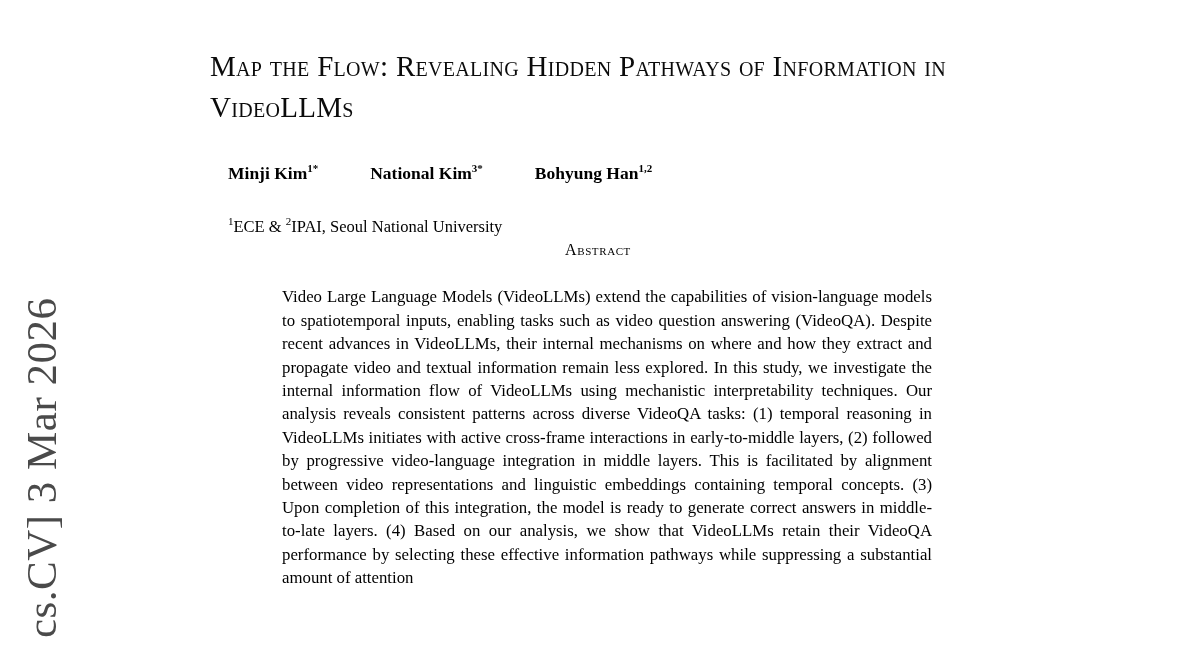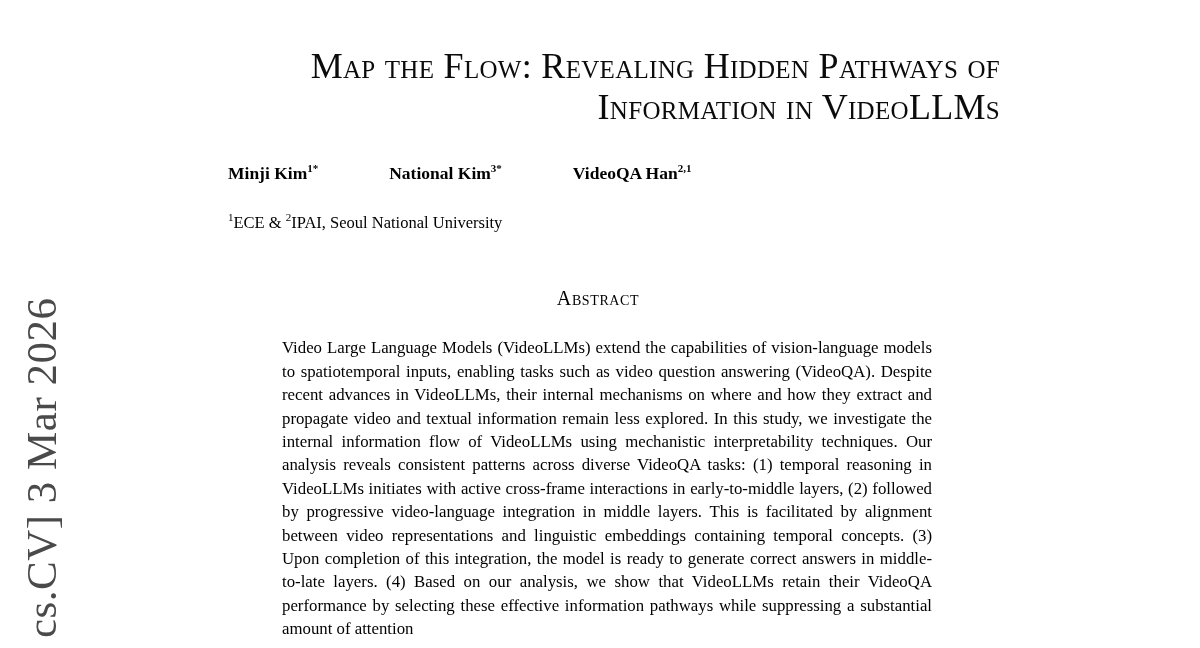--- a/index.html
+++ b/index.html
@@ -44,65 +44,62 @@
   .paper {
     position: absolute;
     left: 210px;
     top: 0;
     width: 790px;
     height: 648px;
   }
 
   .title {
     margin-top: 46px;
-    font-size: 36px;
+    font-size: 29px;
     line-height: 41px;
     font-variant: small-caps;
     letter-spacing: 0.3px;
     color: #0b0b0b;
     font-family: "Liberation Serif", serif;
-    text-align: right;
   }
 
   .authors {
     margin-top: 34px;
     display: flex;
     align-items: center;
-    gap: 19px;
   }
   .author {
     font-weight: bold;
     font-size: 17.5px;
     white-space: nowrap;
   }
   .author:nth-child(1) { margin-left: 18px; }
   .author:nth-child(2) { margin-left: 52px; }
   .author:nth-child(3) { margin-left: 52px; }
   .author sup {
     font-size: 11px;
     font-weight: bold;
     vertical-align: super;
   }
 
   .affiliations {
     margin-top: 22px;
     margin-left: 18px;
     font-size: 16.5px;
-    line-height: 23px;
+    line-height: 31px;
   }
   .affiliations sup {
     font-size: 11px;
     vertical-align: super;
   }
 
   .abstract-heading {
-    margin-top: 54px;
     text-align: center;
     font-variant: small-caps;
-    font-size: 20px;
+    font-size: 16px;
     letter-spacing: 0.6px;
     padding-right: 14px;
   }
 
   .abstract-body {
     margin-top: 26px;
     margin-left: 72px;
     margin-right: 68px;
     font-size: 16.8px;
     line-height: 23.4px;
@@ -119,21 +116,21 @@
   <span class="stamp-text">cs.CV]  3 Mar 2026</span>
 </div>
 
 <div class="paper">
 
   <div class="title">Map the Flow: Revealing Hidden Pathways of Information in VideoLLMs</div>
 
   <div class="authors">
     <span class="author"><span>Minji Kim</span><sup>1*</sup></span>
     <span class="author"><span>National Kim</span><sup>3*</sup></span>
-    <span class="author"><span>VideoQA Han</span><sup>2,1</sup></span>
+    <span class="author"><span>Bohyung Han</span><sup>1,2</sup></span>
   </div>
 
   <div class="affiliations">
     <div><sup>1</sup><span>ECE &amp; </span><sup>2</sup><span>IPAI, Seoul National University</span></div>
   </div>
 
   <div class="abstract-heading">Abstract</div>
 
   <div class="abstract-body">
     <p>Video Large Language Models (VideoLLMs) extend the capabilities of vision-language models to spatiotemporal inputs, enabling tasks such as video question answering (VideoQA). Despite recent advances in VideoLLMs, their internal mechanisms on where and how they extract and propagate video and textual information remain less explored. In this study, we investigate the internal information flow of VideoLLMs using mechanistic interpretability techniques. Our analysis reveals consistent patterns across diverse VideoQA tasks: (1) temporal reasoning in VideoLLMs initiates with active cross-frame interactions in early-to-middle layers, (2) followed by progressive video-language integration in middle layers. This is facilitated by alignment between video representations and linguistic embeddings containing temporal concepts. (3) Upon completion of this integration, the model is ready to generate correct answers in middle-to-late layers. (4) Based on our analysis, we show that VideoLLMs retain their VideoQA performance by selecting these effective information pathways while suppressing a substantial amount of attention</p>

